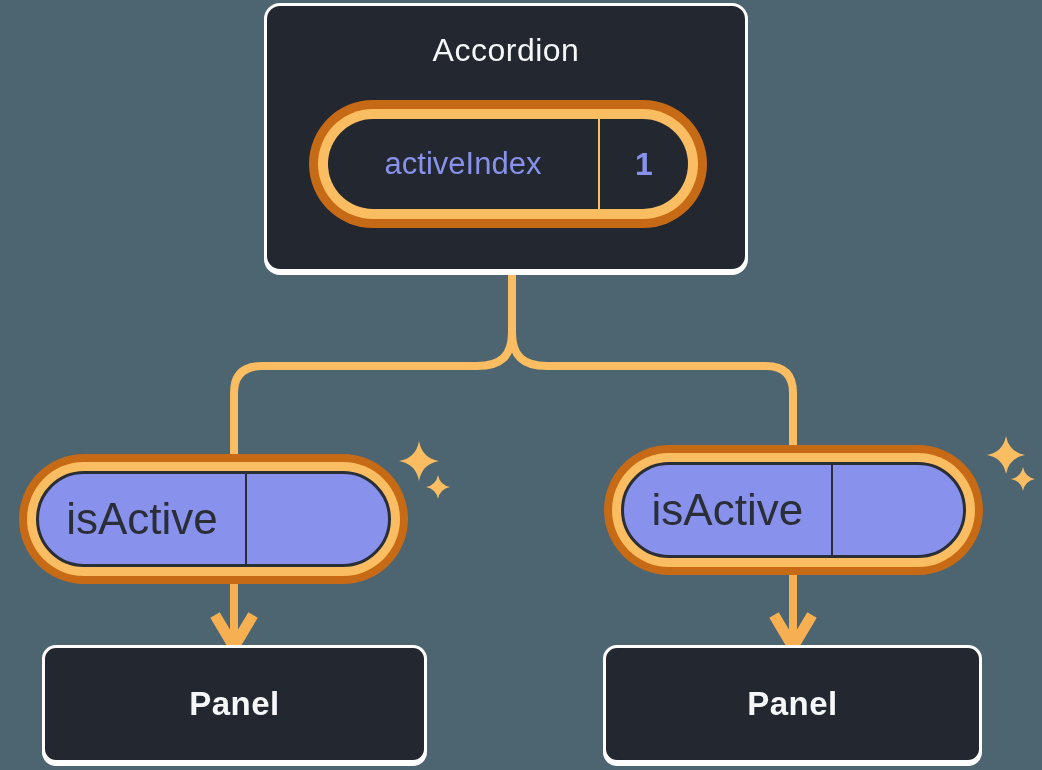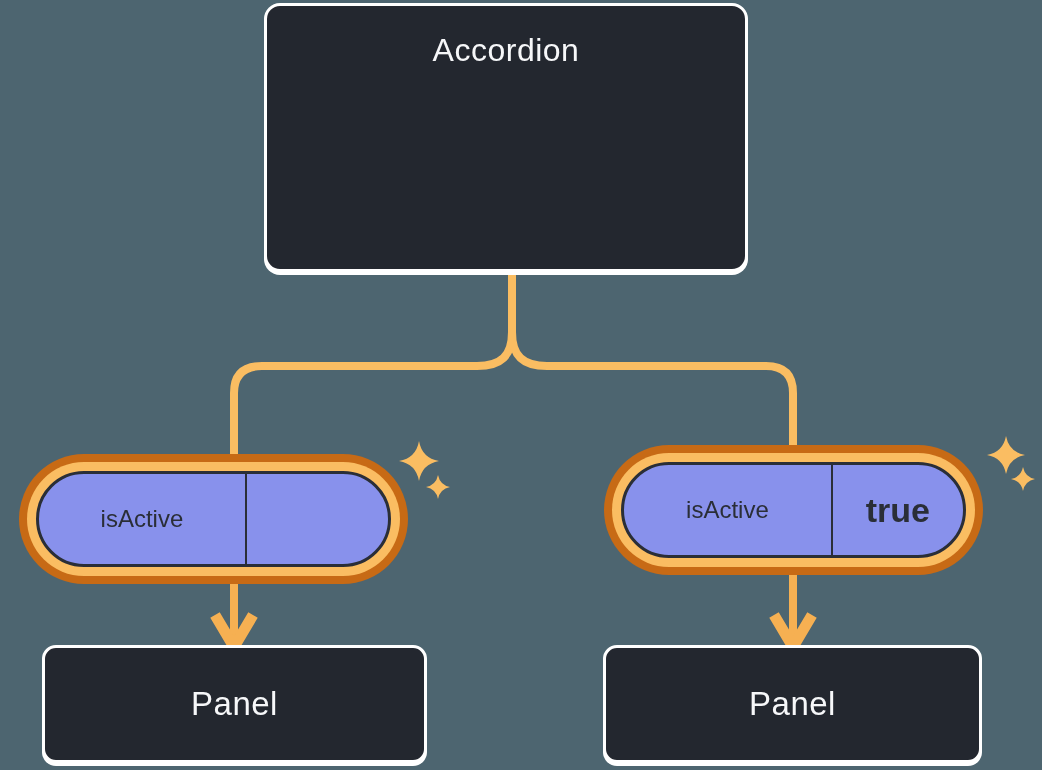--- a/index.html
+++ b/index.html
@@ -49,21 +49,21 @@
     display: flex;
     align-items: center;
     justify-content: center;
     border-radius: 14px;
   }
   #panel-left  { left: 42px;  top: 645px; width: 385px; height: 118px; }
   #panel-right { left: 603px; top: 645px; width: 379px; height: 118px; }
   .panel-title {
     color: var(--white-text, #F6F7F9);
     font-size: 33px;
-    font-weight: 400;
+    font-weight: 700;
     letter-spacing: 0.5px;
   }
 
   
   .pill {
     position: absolute;
     z-index: 3;
     background: var(--orange-dark, #C76A15);
     border-radius: 999px;
     padding: 9px;
@@ -96,21 +96,21 @@
   #active-index-pill .pill-cell-value { flex: 1; color: var(--purple, #8891EC); font-size: 32px; font-weight: 700; }
 
   
   .pill-prop { padding: 8px; }
   .pill-prop .pill-ring { padding: 9px; }
   .pill-prop .pill-body {
     background: var(--purple, #8891EC);
     border: 3px solid var(--dark-text, #2A2E37);
   }
   .pill-prop .pill-divider { background: var(--dark-text, #2A2E37); }
-  .pill-prop .pill-cell-label { color: var(--dark-text, #2A2E37); font-size: 24px; }
+  .pill-prop .pill-cell-label { color: var(--dark-text, #2A2E37); font-size: 44px; }
   .pill-prop .pill-cell-value { flex: 1; color: var(--dark-text, #2A2E37); font-size: 34px; font-weight: 700; }
 
   #is-active-pill-left  { left: 19px;  top: 454px; width: 389px; height: 130px; }
   #is-active-pill-left .pill-cell-label { flex: 0 0 59%; }
   #is-active-pill-right { left: 604px; top: 445px; width: 379px; height: 130px; }
   #is-active-pill-right .pill-cell-label { flex: 0 0 61%; }
 </style>
 </head>
 <body>
 
@@ -145,36 +145,44 @@
     <g>
       <path class="sparkle" d="M1006 436 Q1009 452 1025 455 Q1009 458 1006 474 Q1003 458 987 455 Q1003 452 1006 436 Z"></path>
       <path class="sparkle" d="M1023 467 Q1025 477 1035 479 Q1025 481 1023 491 Q1021 481 1011 479 Q1021 477 1023 467 Z"></path>
     </g>
   </svg>
 
   <div class="node-box" id="accordion-box">
     <div class="box-title">Accordion</div>
   </div>
 
+  <div class="pill" id="active-index-pill">
+    <div class="pill-ring">
+      <div class="pill-body">
+        <div class="pill-cell pill-cell-label">activeIndex</div>
+        <div class="pill-divider"></div>
+        <div class="pill-cell pill-cell-value">1</div>
+      </div>
+    </div>
+  </div>
 
   <div class="pill pill-prop" id="is-active-pill-left">
     <div class="pill-ring">
       <div class="pill-body">
         <div class="pill-cell pill-cell-label">isActive</div>
         <div class="pill-divider"></div>
       </div>
     </div>
   </div>
 
   <div class="pill pill-prop" id="is-active-pill-right">
     <div class="pill-ring">
       <div class="pill-body">
         <div class="pill-cell pill-cell-label">isActive</div>
         <div class="pill-divider"></div>
-        <div class="pill-cell pill-cell-value">true</div>
       </div>
     </div>
   </div>
 
   <div class="node-box panel-box" id="panel-left">
     <div class="panel-title">Panel</div>
   </div>
   <div class="node-box panel-box" id="panel-right">
     <div class="panel-title">Panel</div>
   </div>

